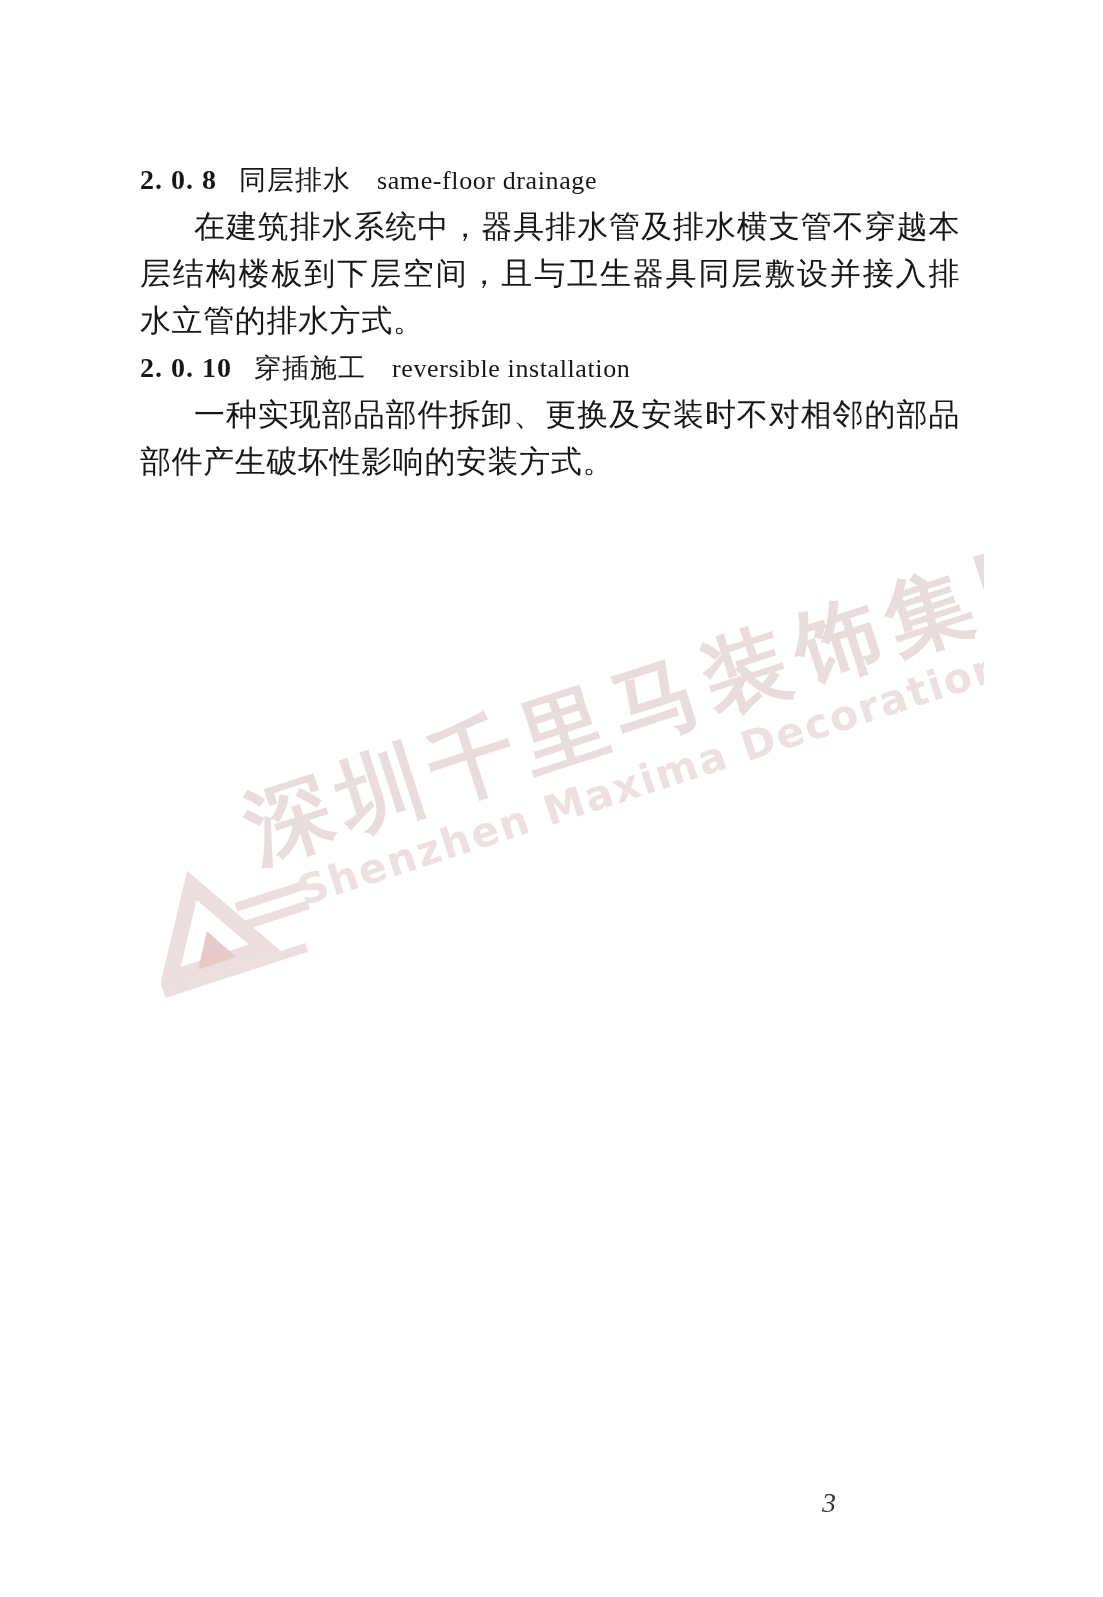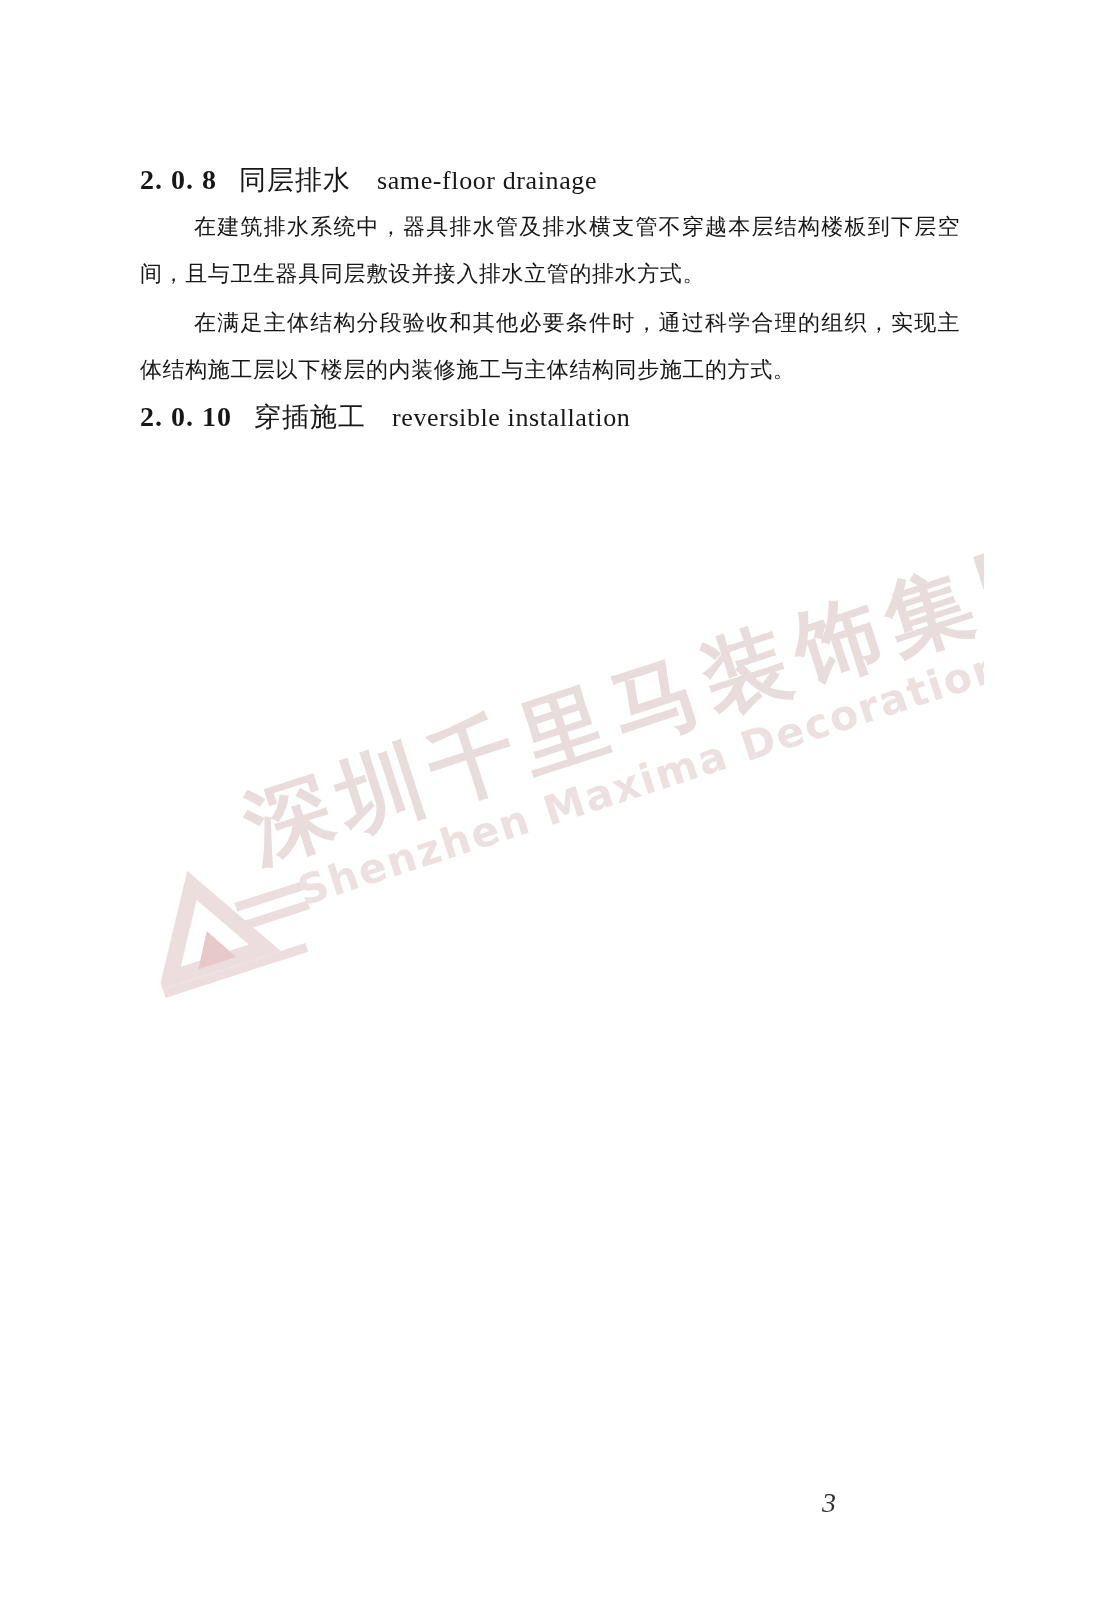--- a/index.html
+++ b/index.html
@@ -43,21 +43,21 @@
     letter-spacing: 1px;
   }
   .term-en {
     font-family: "Liberation Serif", "DejaVu Serif", serif;
     font-size: 26px;
     margin-left: 26px;
     letter-spacing: 0.6px;
   }
   .body-text {
     font-family: "DejaVu Sans", "Liberation Sans", sans-serif;
-    font-size: 22px;
+    font-size: 31px;
     line-height: 47px;
     text-indent: 54px;
     text-align: justify;
     letter-spacing: 0.6px;
   }
   
   .watermark {
     position: absolute;
     left: 120px;
     top: 590px;
@@ -122,27 +122,27 @@
   <div class="content">
 
     <div class="entry">
       <div class="term-line">
         <span class="term-num">2. 0. 8</span><span class="term-cn">同层排水</span><span class="term-en">same-floor drainage</span>
       </div>
       <div class="body-text">在建筑排水系统中，器具排水管及排水横支管不穿越本层结构楼板到下层空间，且与卫生器具同层敷设并接入排水立管的排水方式。</div>
     </div>
 
     <div class="entry">
-      <div class="body-text">在满足主体结构分段验收和其他必要条件时，通过科学合理的组织，实现主体结构施工层以下楼层的内装修施工与主体结构同步施工的方式。</div>
     </div>
 
     <div class="entry">
       <div class="term-line">
         <span class="term-num">2. 0. 10</span><span class="term-cn">穿插施工</span><span class="term-en">reversible installation</span>
       </div>
+      <div class="body-text">一种实现部品部件拆卸、更换及安装时不对相邻的部品部件产生破坏性影响的安装方式。</div>
     </div>
 
   </div>
 
   <div class="watermark">
     <div class="wm-inner">
       <svg class="wm-logo" viewBox="0 0 170 130" xmlns="http://www.w3.org/2000/svg">
         <path d="M10 112 L60 30 L110 112 Z" fill="none" stroke="#ecdede" stroke-width="16"></path>
         <path d="M40 112 L60 78 L80 112 Z" fill="#e8c9c9"></path>
         <rect x="0" y="120" width="150" height="9" fill="#ecdede"></rect>

